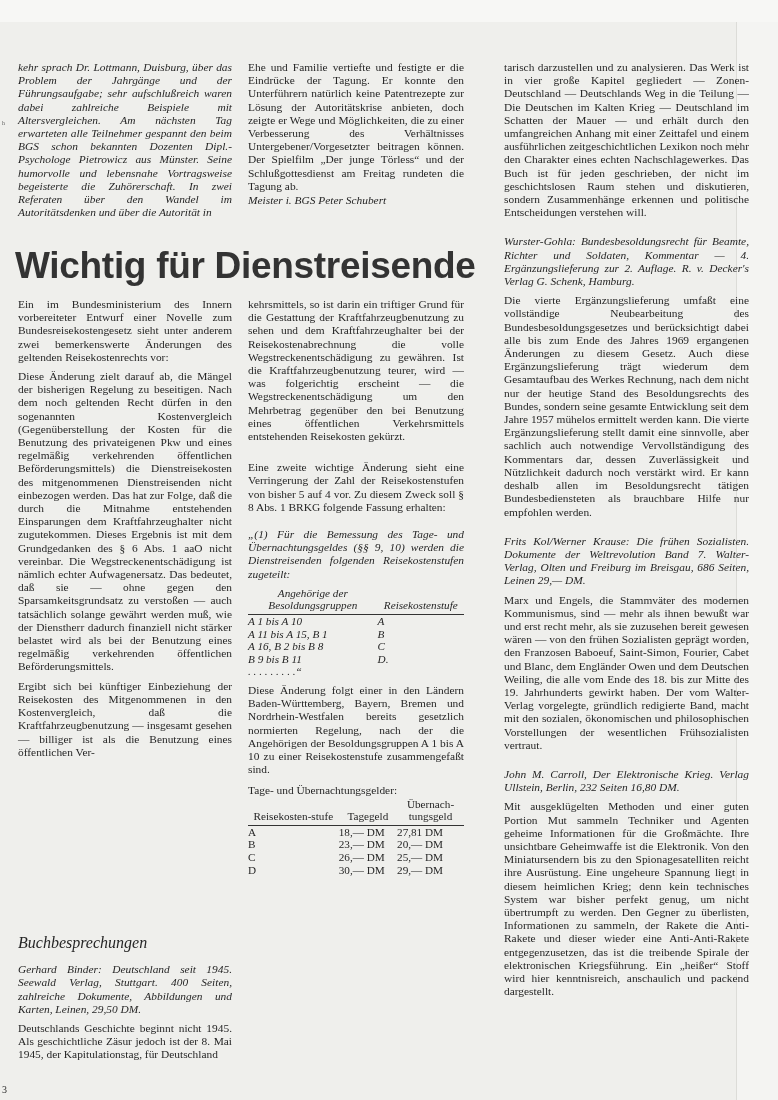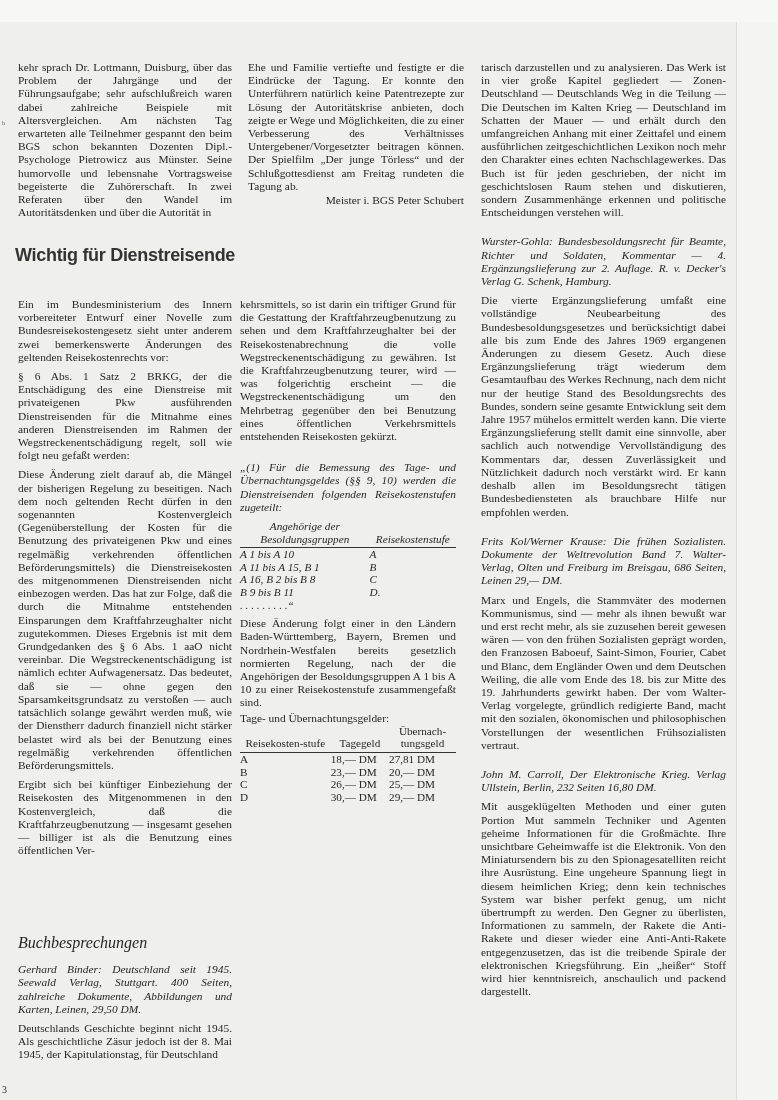--- a/index.html
+++ b/index.html
@@ -11,62 +11,62 @@
   }
   .page {
     position: absolute; left: 0; top: 22px; width: 736px; height: 1078px;
     background: #efefec;
     border-right: 1px solid #dcdcd8;
   }
   .topstrip { position: absolute; left: 0; top: 0; width: 778px; height: 22px; background: #f7f7f5; }
   .col { position: absolute; font-size: 11.4px; line-height: 13.2px; text-align: justify; }
   .col p { margin: 0 0 6px 0; }
   .it { font-style: italic; }
-  .sig { text-align: right; }
+  .sig { text-align: left; font-style: italic; }
   .headline {
     position: absolute; left: 15px; top: 245px;
     font-family: "Liberation Sans", "DejaVu Sans", sans-serif;
-    font-weight: bold; font-size: 18px; color: #333; letter-spacing: -0.3px;
+    font-weight: bold; font-size: 37px; color: #333; letter-spacing: -0.3px;
   }
   .section-title {
     font-style: italic; font-size: 16px; margin: 0 0 14px 0;
   }
   table { border-collapse: collapse; width: 100%; font-size: 11.2px; line-height: 12.6px; }
   th { font-weight: normal; text-align: center; vertical-align: bottom; padding: 0 0 2px 0; border-bottom: 1px solid #333; }
   td { padding: 0; }
   .tbl-it th, .tbl-it td { font-style: italic; }
   .pagenum { position: absolute; left: 2px; top: 1084px; font-size: 10px; }
   .margin-mark { position: absolute; left: 2px; top: 119px; font-size: 9px; color: #555; }
 </style>
 </head>
 <body>
 
 <div class="topstrip"></div>
 <div class="page"></div>
 <div class="margin-mark">ʰ</div>
 
-<div class="col" style="left:18px; top:61px; width:214px;">
+<div class="col" style="left:18px; top:61px; width:214px;font-style:italic;">
   <p>kehr sprach Dr. Lottmann, Duisburg, über das Problem der Jahrgänge und der Führungsaufgabe; sehr aufschlußreich waren dabei zahlreiche Beispiele mit Altersvergleichen. Am nächsten Tag erwarteten alle Teilnehmer gespannt den beim BGS schon bekannten Dozenten Dipl.-Psychologe Pietrowicz aus Münster. Seine humorvolle und lebensnahe Vortragsweise begeisterte die Zuhörerschaft. In zwei Referaten über den Wandel im Autoritätsdenken und über die Autorität in</p>
 </div>
 <div class="col" style="left:248px; top:61px; width:216px;">
   <p style="margin-bottom:1px">Ehe und Familie vertiefte und festigte er die Eindrücke der Tagung. Er konnte den Unterführern natürlich keine Patentrezepte zur Lösung der Autoritätskrise anbieten, doch zeigte er Wege und Möglichkeiten, die zu einer Verbesserung des Verhältnisses Untergebener/Vorgesetzter beitragen können. Der Spielfilm „Der junge Törless“ und der Schlußgottesdienst am Freitag rundeten die Tagung ab.</p>
   <div class="sig">Meister i. BGS Peter Schubert</div>
 </div>
 
 <div class="headline">Wichtig für Dienstreisende</div>
 
 <div class="col" style="left:18px; top:298px; width:214px;">
   <p>Ein im Bundesministerium des Innern vorbereiteter Entwurf einer Novelle zum Bundesreisekostengesetz sieht unter anderem zwei bemerkenswerte Änderungen des geltenden Reisekostenrechts vor:</p>
-  <p>§ 6 Abs. 1 Satz 2 BRKG, der die Entschädigung des eine Dienstreise mit privateigenen Pkw ausführenden Dienstreisenden für die Mitnahme eines anderen Dienstreisenden im Rahmen der Wegstreckenentschädigung regelt, soll wie folgt neu gefaßt werden:</p>
   <p>Diese Änderung zielt darauf ab, die Mängel der bisherigen Regelung zu beseitigen. Nach dem noch geltenden Recht dürfen in den sogenannten Kostenvergleich (Gegenüberstellung der Kosten für die Benutzung des privateigenen Pkw und eines regelmäßig verkehrenden öffentlichen Beförderungsmittels) die Dienstreisekosten des mitgenommenen Dienstreisenden nicht einbezogen werden. Das hat zur Folge, daß die durch die Mitnahme entstehenden Einsparungen dem Kraftfahrzeughalter nicht zugutekommen. Dieses Ergebnis ist mit dem Grundgedanken des § 6 Abs. 1 aaO nicht vereinbar. Die Wegstreckenentschädigung ist nämlich echter Aufwagenersatz. Das bedeutet, daß sie — ohne gegen den Sparsamkeitsgrundsatz zu verstoßen — auch tatsächlich solange gewährt werden muß, wie der Dienstherr dadurch finanziell nicht stärker belastet wird als bei der Benutzung eines regelmäßig verkehrenden öffentlichen Beförderungsmittels.</p>
   <p>Ergibt sich bei künftiger Einbeziehung der Reisekosten des Mitgenommenen in den Kostenvergleich, daß die Kraftfahrzeugbenutzung — insgesamt gesehen — billiger ist als die Benutzung eines öffentlichen Ver-</p>
 </div>
 
-<div class="col" style="left:240px; top:298px; width:216px;">
+<div class="col" style="left:248px; top:298px; width:216px;">
   <p style="margin-bottom:18px">kehrsmittels, so ist darin ein triftiger Grund für die Gestattung der Kraftfahrzeugbenutzung zu sehen und dem Kraftfahrzeughalter bei der Reisekostenabrechnung die volle Wegstreckenentschädigung zu gewähren. Ist die Kraftfahrzeugbenutzung teurer, wird — was folgerichtig erscheint — die Wegstreckenentschädigung um den Mehrbetrag gegenüber den bei Benutzung eines öffentlichen Verkehrsmittels entstehenden Reisekosten gekürzt.</p>
+  <p style="margin-bottom:14px">Eine zweite wichtige Änderung sieht eine Verringerung der Zahl der Reisekostenstufen von bisher 5 auf 4 vor. Zu diesem Zweck soll § 8 Abs. 1 BRKG folgende Fassung erhalten:</p>
   <p class="it">„(1) Für die Bemessung des Tage- und Übernachtungsgeldes (§§ 9, 10) werden die Dienstreisenden folgenden Reisekostenstufen zugeteilt:</p>
   <table class="tbl-it">
     <thead>
       <tr>
         <th style="width:60%">Angehörige der Besoldungsgruppen</th>
         <th>Reisekostenstufe</th>
       </tr>
     </thead>
     <tbody>
       <tr>
@@ -83,21 +83,21 @@
         </tr>
       <tr>
           <td>B 9 bis B 11</td>
           <td>D.</td>
         </tr>
       <tr>
           <td colspan="2">. . . . . . . . .“</td>
         </tr>
     </tbody>
   </table>
-  <p style="margin-top:6px; margin-bottom:2px">Diese Änderung folgt einer in den Ländern Baden-Württemberg, Bayern, Bremen und Nordrhein-Westfalen bereits gesetzlich normierten Regelung, nach der die Angehörigen der Besoldungsgruppen A 1 bis A 10 zu einer Reisekostenstufe zusammengefaßt sind.</p>
+  <p style="margin-top:6px; margin-bottom:8px">Diese Änderung folgt einer in den Ländern Baden-Württemberg, Bayern, Bremen und Nordrhein-Westfalen bereits gesetzlich normierten Regelung, nach der die Angehörigen der Besoldungsgruppen A 1 bis A 10 zu einer Reisekostenstufe zusammengefaßt sind.</p>
   <div>Tage- und Übernachtungsgelder:</div>
   <table>
     <thead>
       <tr>
         <th style="width:42%">Reisekosten-stufe</th>
         <th style="width:27%">Tagegeld</th>
         <th>Übernach-tungsgeld</th>
       </tr>
     </thead>
     <tbody>
@@ -118,21 +118,21 @@
         </tr>
       <tr>
           <td>D</td>
           <td>30,— DM</td>
           <td>29,— DM</td>
         </tr>
     </tbody>
   </table>
 </div>
 
-<div class="col" style="left:481px; top:61px; width:245px;">
+<div class="col" style="left:504px; top:61px; width:245px;">
   <p style="margin-bottom:16px">tarisch darzustellen und zu analysieren. Das Werk ist in vier große Kapitel gegliedert — Zonen-Deutschland — Deutschlands Weg in die Teilung — Die Deutschen im Kalten Krieg — Deutschland im Schatten der Mauer — und erhält durch den umfangreichen Anhang mit einer Zeittafel und einem ausführlichen zeitgeschichtlichen Lexikon noch mehr den Charakter eines echten Nachschlagewerkes. Das Buch ist für jeden geschrieben, der nicht im geschichtslosen Raum stehen und diskutieren, sondern Zusammenhänge erkennen und politische Entscheidungen verstehen will.</p>
   <p class="it">Wurster-Gohla: Bundesbesoldungsrecht für Beamte, Richter und Soldaten, Kommentar — 4. Ergänzungslieferung zur 2. Auflage. R. v. Decker's Verlag G. Schenk, Hamburg.</p>
   <p style="margin-bottom:16px">Die vierte Ergänzungslieferung umfaßt eine vollständige Neubearbeitung des Bundesbesoldungsgesetzes und berücksichtigt dabei alle bis zum Ende des Jahres 1969 ergangenen Änderungen zu diesem Gesetz. Auch diese Ergänzungslieferung trägt wiederum dem Gesamtaufbau des Werkes Rechnung, nach dem nicht nur der heutige Stand des Besoldungsrechts des Bundes, sondern seine gesamte Entwicklung seit dem Jahre 1957 mühelos ermittelt werden kann. Die vierte Ergänzungslieferung stellt damit eine sinnvolle, aber sachlich auch notwendige Vervollständigung des Kommentars dar, dessen Zuverlässigkeit und Nützlichkeit dadurch noch verstärkt wird. Er kann deshalb allen im Besoldungsrecht tätigen Bundesbediensteten als brauchbare Hilfe nur empfohlen werden.</p>
   <p class="it">Frits Kol/Werner Krause: Die frühen Sozialisten. Dokumente der Weltrevolution Band 7. Walter-Verlag, Olten und Freiburg im Breisgau, 686 Seiten, Leinen 29,— DM.</p>
   <p style="margin-bottom:16px">Marx und Engels, die Stammväter des modernen Kommunismus, sind — mehr als ihnen bewußt war und erst recht mehr, als sie zuzusehen bereit gewesen wären — von den frühen Sozialisten geprägt worden, den Franzosen Baboeuf, Saint-Simon, Fourier, Cabet und Blanc, dem Engländer Owen und dem Deutschen Weiling, die alle vom Ende des 18. bis zur Mitte des 19. Jahrhunderts gewirkt haben. Der vom Walter-Verlag vorgelegte, gründlich redigierte Band, macht mit den sozialen, ökonomischen und philosophischen Vorstellungen der wesentlichen Frühsozialisten vertraut.</p>
   <p class="it">John M. Carroll, Der Elektronische Krieg. Verlag Ullstein, Berlin, 232 Seiten 16,80 DM.</p>
   <p>Mit ausgeklügelten Methoden und einer guten Portion Mut sammeln Techniker und Agenten geheime Informationen für die Großmächte. Ihre unsichtbare Geheimwaffe ist die Elektronik. Von den Miniatursendern bis zu den Spionagesatelliten reicht ihre Ausrüstung. Eine ungeheure Spannung liegt in diesem heimlichen Krieg; denn kein technisches System war bisher perfekt genug, um nicht übertrumpft zu werden. Den Gegner zu überlisten, Informationen zu sammeln, der Rakete die Anti-Rakete und dieser wieder eine Anti-Anti-Rakete entgegenzusetzen, das ist die treibende Spirale der elektronischen Kriegsführung. Ein „heißer“ Stoff wird hier kenntnisreich, anschaulich und packend dargestellt.</p>
 </div>
 
 <div class="col" style="left:18px; top:936px; width:214px;">

